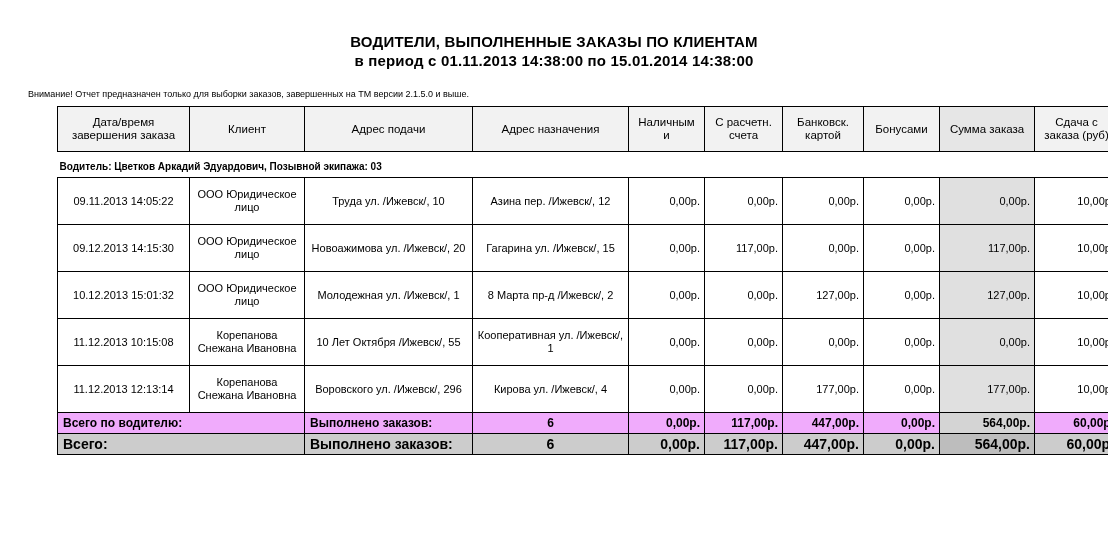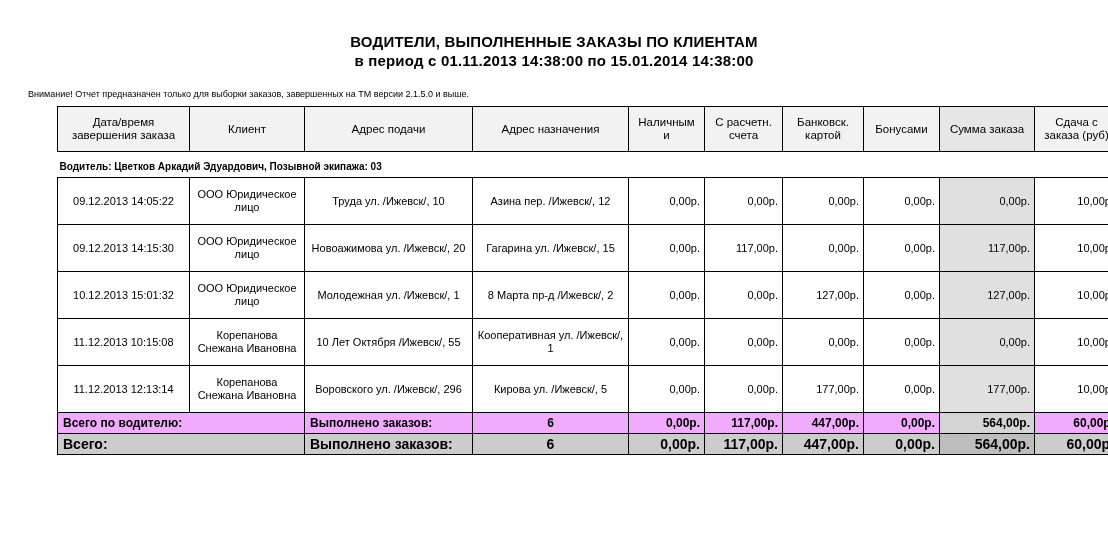--- a/index.html
+++ b/index.html
@@ -165,21 +165,21 @@
 
         <tr class="spacer">
             <td colspan="10"></td>
           </tr>
 
         <tr class="driver">
           <td colspan="10">Водитель: Цветков Аркадий Эдуардович, Позывной экипажа: 03</td>
         </tr>
 
         <tr class="data">
-          <td class="c">09.12.2013 14:05:22</td>
+          <td class="c">09.11.2013 14:05:22</td>
           <td class="c">ООО Юридическое лицо</td>
           <td class="c">Труда ул. /Ижевск/, 10</td>
           <td class="c">Азина пер. /Ижевск/, 12</td>
           <td class="money">0,00р.</td>
           <td class="money">0,00р.</td>
           <td class="money">0,00р.</td>
           <td class="money">0,00р.</td>
           <td class="sumcell">0,00р.</td>
           <td class="money">10,00р.</td>
         </tr>
@@ -221,21 +221,21 @@
           <td class="money">0,00р.</td>
           <td class="money">0,00р.</td>
           <td class="sumcell">0,00р.</td>
           <td class="money">10,00р.</td>
         </tr>
 
         <tr class="data">
           <td class="c">11.12.2013 12:13:14</td>
           <td class="c">Корепанова Снежана Ивановна</td>
           <td class="c">Воровского ул. /Ижевск/, 296</td>
-          <td class="c">Кирова ул. /Ижевск/, 5</td>
+          <td class="c">Кирова ул. /Ижевск/, 4</td>
           <td class="money">0,00р.</td>
           <td class="money">0,00р.</td>
           <td class="money">177,00р.</td>
           <td class="money">0,00р.</td>
           <td class="sumcell">177,00р.</td>
           <td class="money">10,00р.</td>
         </tr>
 
         <tr class="total1">
           <td class="lbl" colspan="2">Всего по водителю:</td>

